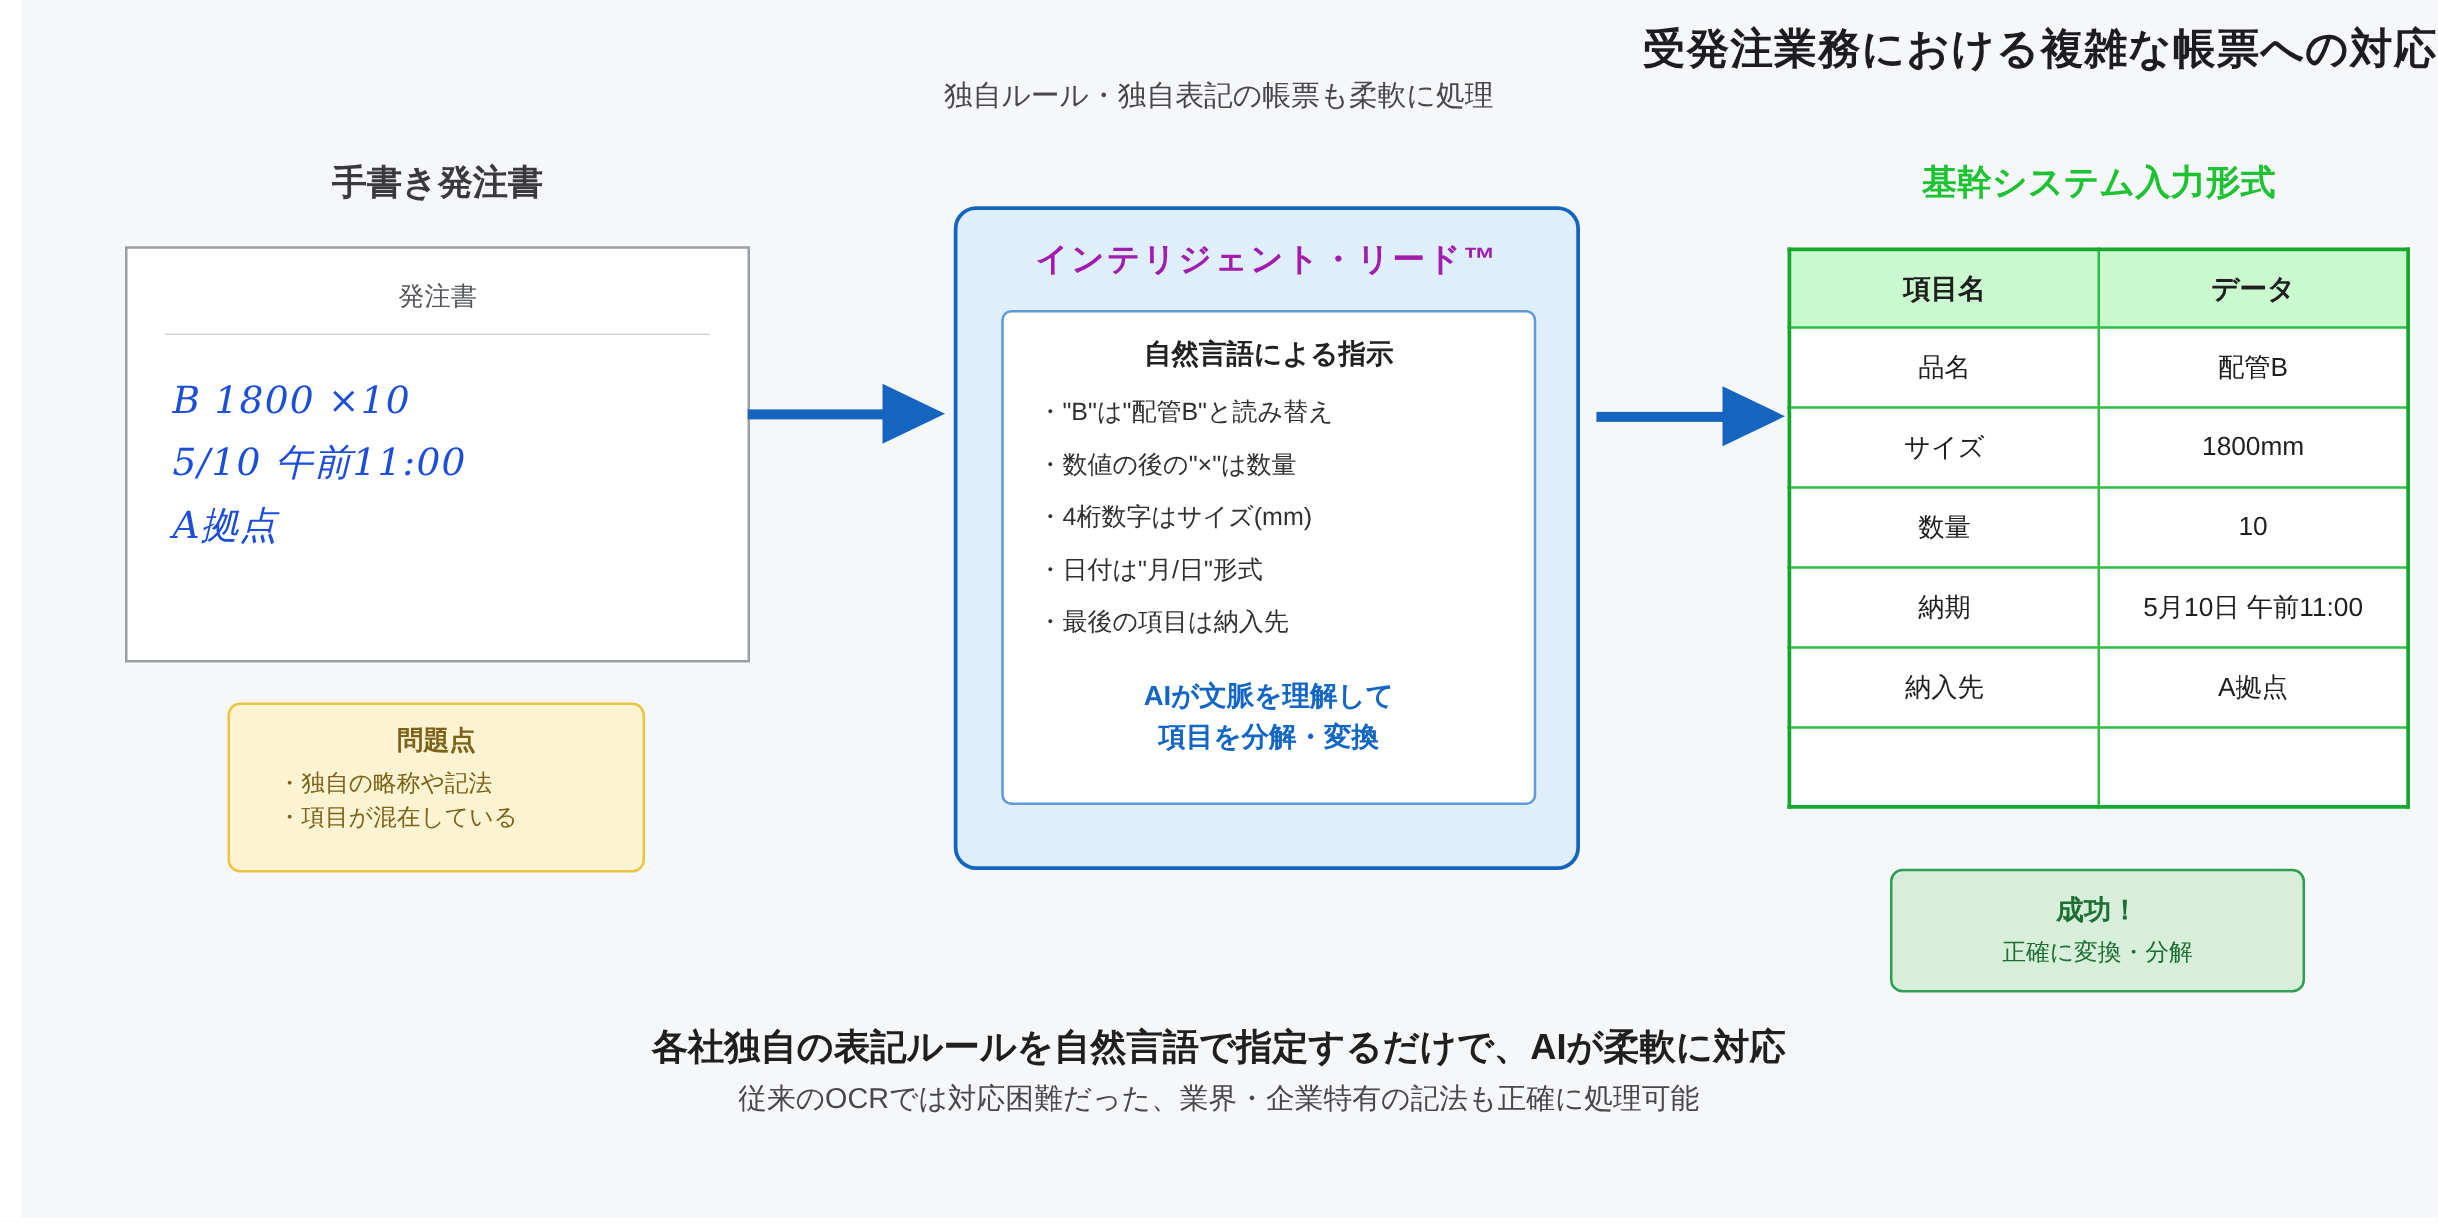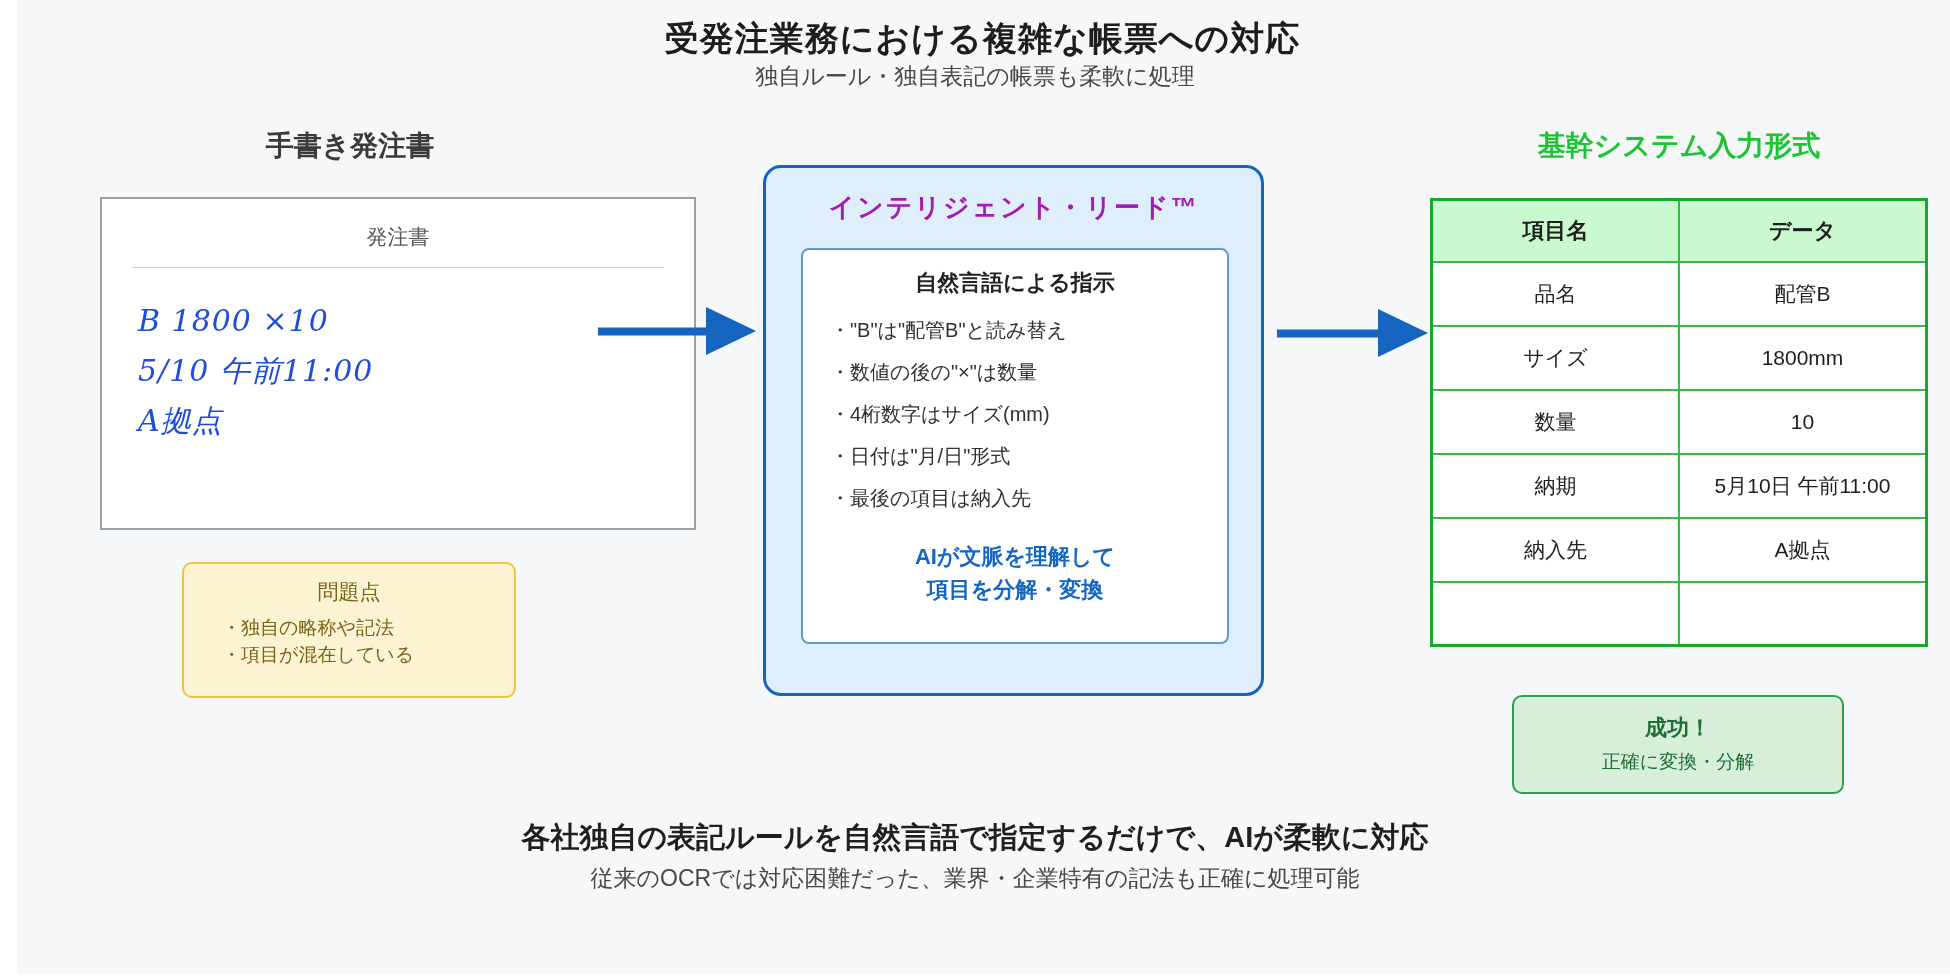--- a/index.html
+++ b/index.html
@@ -15,56 +15,56 @@
   }
   .edge-strip-left {
     position: absolute; left: 0; top: 0; width: 17px; height: 978px; background: #ffffff;
   }
   .edge-strip-bottom {
     position: absolute; left: 0; top: 974px; width: 1950px; height: 4px; background: #ffffff;
   }
 
   .page-title {
     position: absolute; left: 0; top: 16px; width: 100%;
-    text-align: center; font-size: 34px; font-weight: bold; color: #1d1d1f;
+    text-align: right; font-size: 34px; font-weight: bold; color: #1d1d1f;
     letter-spacing: 1px;
     padding-left: 15px;
   }
   .page-subtitle {
     position: absolute; left: 0; top: 61px; width: 100%;
     text-align: center; font-size: 23px; color: #48484a;
   }
 
   
   .hw-heading {
     position: absolute; left: 100px; top: 127px; width: 500px;
     text-align: center; font-size: 28px; font-weight: bold; color: #3a3a3c;
   }
   .hw-box {
-    position: absolute; left: 100px; top: 197px; width: 596px; height: 333px;
+    position: absolute; left: 100px; top: 197px; width: 500px; height: 333px;
     background: #ffffff; border: 2px solid #9a9fa4;
   }
   .hw-doc-title {
     margin-top: 24px; text-align: center; font-size: 21px; color: #55585c;
   }
   .hw-divider {
     margin: 16px 30px 0 30px; border: none; border-top: 1px solid #c9ccd1; height: 0;
   }
   .hw-lines {
     margin: 28px 0 0 36px;
     font-family: "DejaVu Serif", serif; font-style: italic;
     font-size: 30px; color: #1d4ed8; line-height: 50px; letter-spacing: 1px;
   }
 
   .problem-box {
     position: absolute; left: 182px; top: 562px; width: 334px; height: 136px;
     background: #fcf3d2; border: 2px solid #edc43f; border-radius: 10px;
   }
   .problem-title {
-    margin-top: 14px; text-align: center; font-size: 21px; font-weight: normal; color: #7c6318;
+    margin-top: 14px; text-align: center; font-size: 21px; font-weight: bold; color: #7c6318;
   }
   .problem-items {
     list-style: none; margin-top: 8px; padding-left: 38px;
     font-size: 19px; color: #7c6318; line-height: 27px;
   }
 
   
   .engine-box {
     position: absolute; left: 763px; top: 165px; width: 501px; height: 531px;
     background: #dfeefb; border: 3px solid #1565c0; border-radius: 18px;

